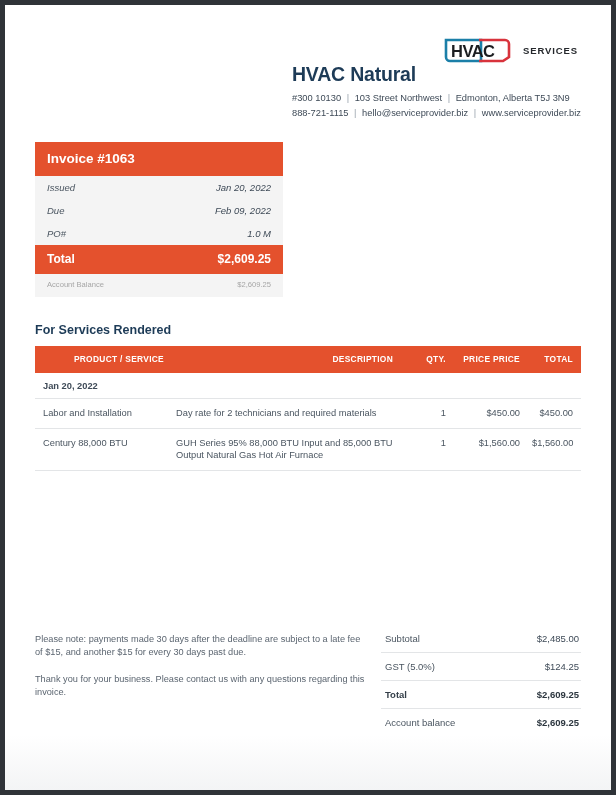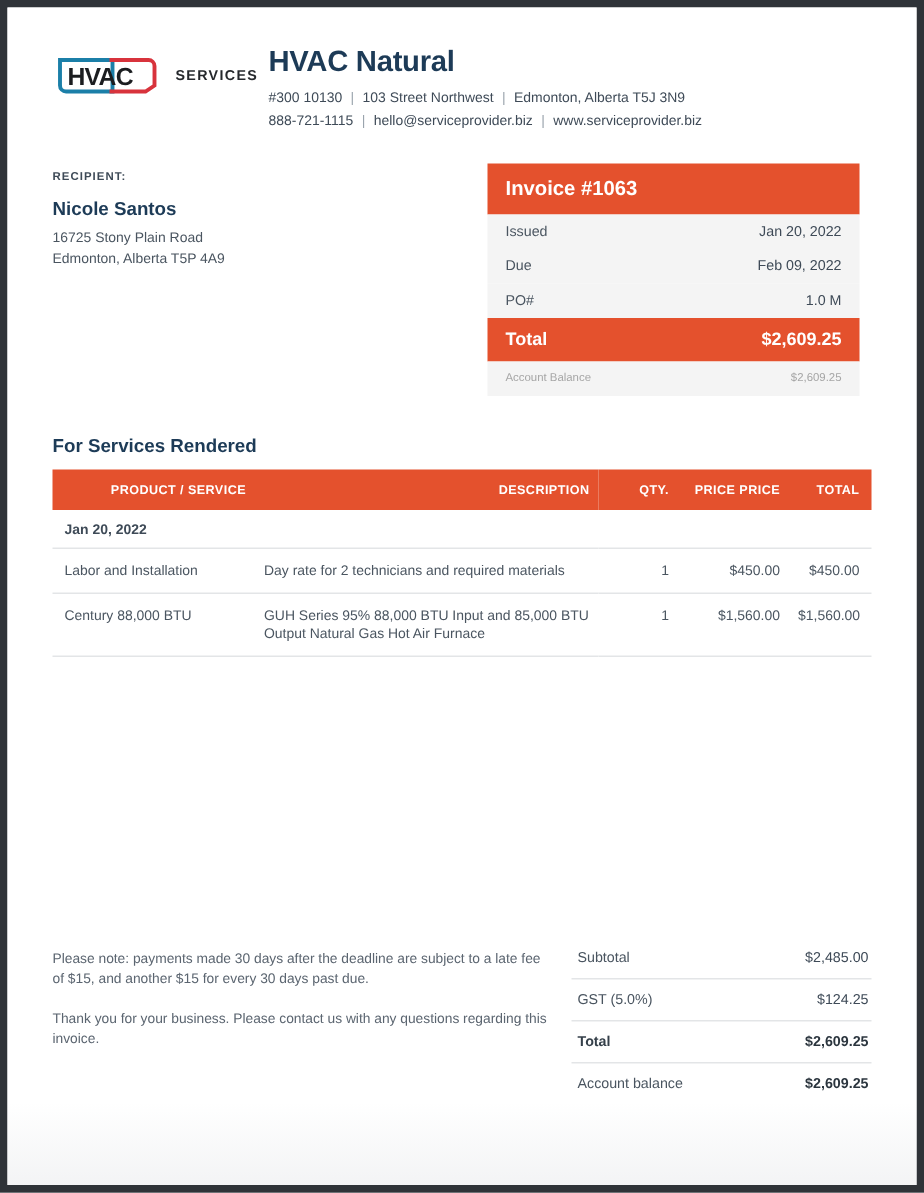--- a/index.html
+++ b/index.html
@@ -35,22 +35,23 @@
     position: absolute;
     left: 0; top: 0;
     width: 606px;
     padding: 0 30px;
     box-sizing: border-box;
   }
 
   
   .masthead {
     display: flex;
-    align-items: flex-start;
+    align-items: flex-end;
     padding-top: 26px;
+    flex-direction: column;
   }
   .logo-block {
     width: 140px;
     flex: none;
     padding-top: 6px;
     display: flex;
     align-items: center;
   }
   .logo-mark {
     position: relative;
@@ -116,20 +117,21 @@
     font-weight: bold;
     padding: 9px 12px 10px 12px;
   }
   .summary-row {
     display: flex;
     justify-content: space-between;
     background: #f4f4f4;
     font-size: 9.5px;
     color: #4a5560;
     padding: 6px 12px 6px 12px;
+    font-style: italic;
   }
   .summary-row .v { color: #3e4a57; }
   .summary-total {
     display: flex;
     justify-content: space-between;
     background: #e4512d;
     color: #ffffff;
     font-weight: bold;
     font-size: 12px;
     padding: 7px 12px 8px 12px;
@@ -256,26 +258,20 @@
               <span class="sep">|</span>
               <span>hello@serviceprovider.biz</span>
               <span class="sep">|</span>
               <span>www.serviceprovider.biz</span>
             </div>
           </div>
         </div>
       </div>
 
       <div class="mid">
-        <div class="recipient">
-          <div class="recipient-label">RECIPIENT:</div>
-          <div class="recipient-name">Nicole Santos</div>
-          <div class="recipient-addr">16725 Stony Plain Road</div>
-          <div class="recipient-addr">Edmonton, Alberta T5P 4A9</div>
-        </div>
 
         <div class="summary">
           <div class="summary-head">Invoice #1063</div>
 
           <div class="summary-row">
             <span class="l">Issued</span>
             <span class="v">Jan 20, 2022</span>
           </div>
           <div class="summary-row">
             <span class="l">Due</span>

